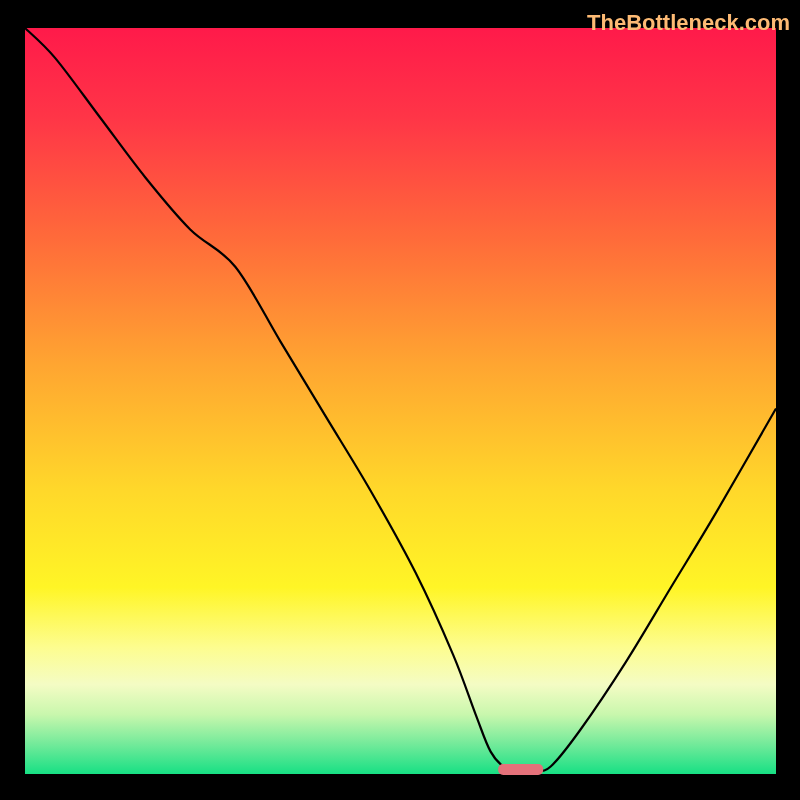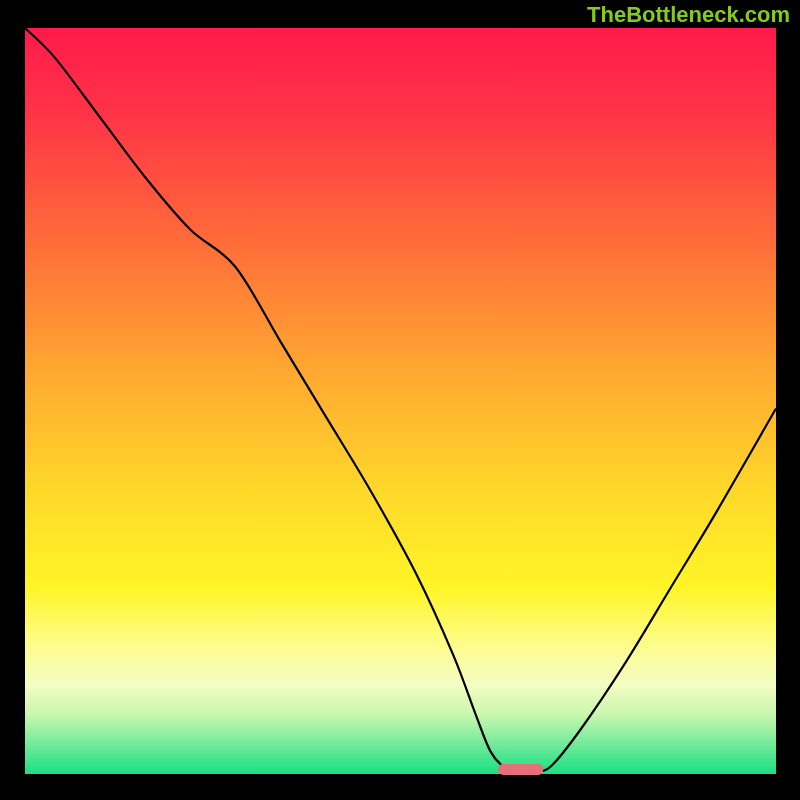--- a/index.html
+++ b/index.html
@@ -12,23 +12,23 @@
     font-family: Arial, Helvetica, sans-serif;
   }
   .frame {
     position: relative;
     width: 800px;
     height: 800px;
     background: #000;
   }
   .attribution {
     position: absolute;
-    top: 2px;
+    top: 10px;
     right: 10px;
-    color: #84cc16;
+    color: #fdba74;
     font-size: 22px;
     font-weight: bold;
     letter-spacing: 0px;
     z-index: 5;
   }
   svg {
     position: absolute;
     top: 0;
     left: 0;
   }

